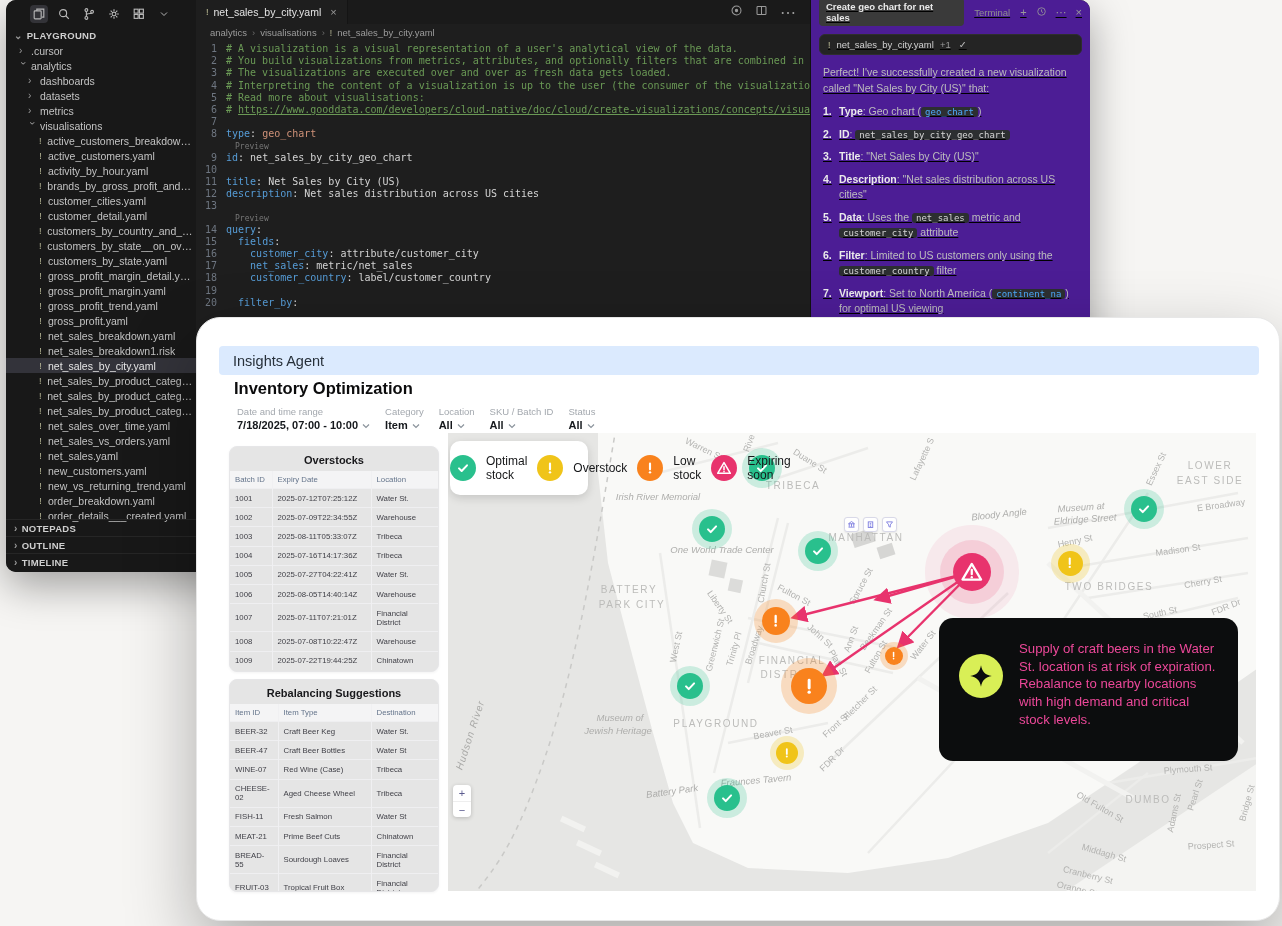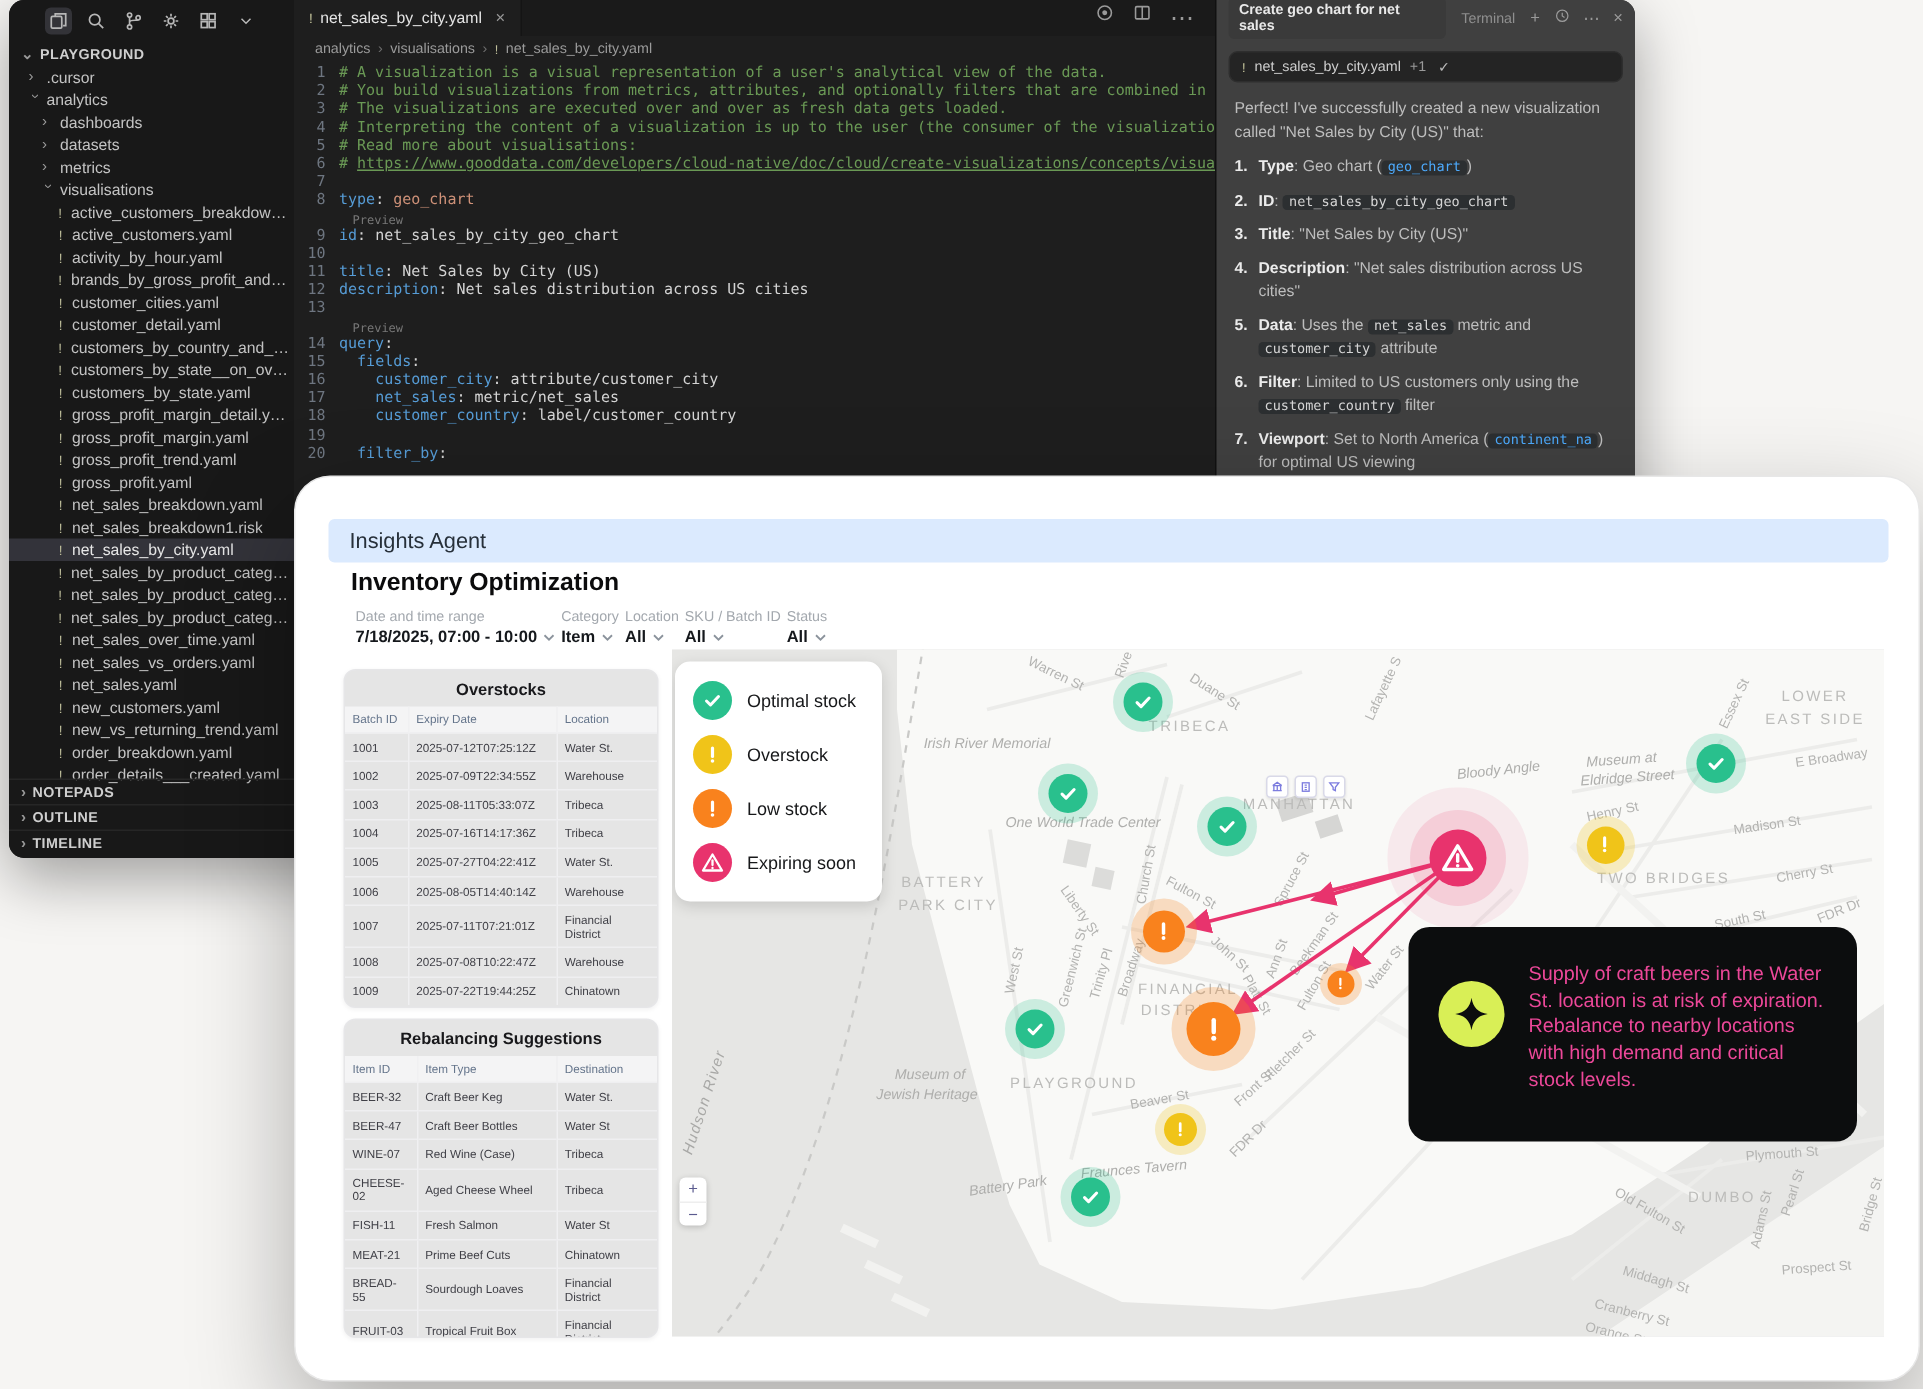--- a/index.html
+++ b/index.html
@@ -42,21 +42,21 @@
   .breadcrumb .sep { color:#6d6d6d; }
   .breadcrumb .bang { color:#bdbd9a; font-size:8.5px; }
   .code { font-family:"DejaVu Sans Mono", monospace; font-size:10px; line-height:12.2px; padding-top:2px; }
   .cline { display:flex; white-space:pre; }
   .cline .gut { width:30px; text-align:right; color:#6e7681; flex:0 0 30px; padding-right:9px; }
   .codelens { color:#777; font-size:8px; padding-left:39px; line-height:11px; }
   .cmt { color:#6a9955; } .key { color:#569cd6; } .val { color:#d4d4d4; }
   .str { color:#ce9178; } .lnk { color:#6a9955; text-decoration:underline; }
 
   
-  .chat { position:absolute; left:804px; top:0; width:280px; height:572px; background:#404040; border-left:1px solid #111; }
+  .chat { position:absolute; left:804px; top:0; width:280px; height:572px; background:#4c1d95; border-left:1px solid #111;text-decoration:underline; }
   .chat-tabbar { display:flex; align-items:center; height:24px; padding:0 8px; gap:10px; }
   .chat-tab-active { background:#3a3a3a; color:#e9e9e9; border-radius:4px; font-size:9.5px; font-weight:bold;
     padding:3px 7px; }
   .chat-tab { color:#8f8f8f; font-size:9.5px; }
   .chat-tab-icons { margin-left:auto; display:flex; align-items:center; gap:9px; color:#9a9a9a; font-size:11px; }
   .chat-tab-icons svg { stroke:#9a9a9a; fill:none; stroke-width:1.2; }
   .bubble { position:relative; margin:6px 8px 0 8px; background:#2d2d2d; border-radius:8px; padding:8px 22px 8px 10px;
     color:#d9d9d9; font-size:10.5px; line-height:1.45; }
   .bubble .redo { position:absolute; right:8px; bottom:8px; color:#8f8f8f; font-size:11px; }
   .filechip { display:flex; align-items:center; gap:6px; margin:10px 8px 0 8px; background:#242424;
@@ -73,21 +73,21 @@
   code.ic { font-family:"DejaVu Sans Mono", monospace; font-size:9px; background:#2c2f31; color:#d5d5d5;
     border-radius:3px; padding:0 4px; }
   code.ic.blue { color:#4daafc; }
 
   
   .app { position:absolute; left:196px; top:317px; width:1084px; height:604px; background:#ffffff;
     border-radius:24px; border:1px solid #e7e7e7; box-shadow:0 28px 70px rgba(0,0,0,.30); overflow:hidden; }
   .banner { position:absolute; left:22px; top:28px; width:1040px; height:29px; background:#dbeafe;
     border-radius:4px; display:flex; align-items:center; padding-left:14px; font-size:14.5px; color:#27303a; }
   .apptitle { position:absolute; left:37px; top:61px; font-size:16.5px; font-weight:bold; color:#0b0b0c; }
-  .filters { position:absolute; left:40px; top:88px; display:flex; gap:4px; }
+  .filters { position:absolute; left:40px; top:88px; display:flex; gap:15px; }
   .filter .flabel { font-size:9.5px; color:#a3a8ae; }
   .filter .fvalue { display:flex; align-items:center; gap:4px; margin-top:2px; font-size:11px; font-weight:bold; color:#15181c; }
 
   .card { position:absolute; background:#e5e5e5; border:1px solid #e6e6e8; border-radius:8px;
     box-shadow:0 1px 3px rgba(0,0,0,.05); overflow:hidden; }
   .card.c1 { left:32px; top:128px; width:210px; height:226px; }
   .card.c2 { left:32px; top:361px; width:210px; height:213px; }
   .cardtitle { text-align:center; font-size:11px; font-weight:bold; color:#18181b; padding:7px 0 5px 0; }
   table.mini { width:100%; border-collapse:collapse; table-layout:fixed; }
   table.mini th { background:#f4f4f5; color:#64748b; font-weight:normal; font-size:7.8px; text-align:left;
@@ -102,21 +102,21 @@
   .map svg.base { position:absolute; left:0; top:0; z-index:0; }
   .maplabel { position:absolute; z-index:1; white-space:nowrap; transform:translate(-50%,-50%); }
   .maplabel.area { color:#bcbcba; font-size:10px; letter-spacing:1.6px; }
   .maplabel.street { color:#b3b3b1; font-size:9px; }
   .maplabel.poi { color:#aeaeac; font-size:9.5px; font-style:italic; }
   .maplabel.water { color:#a8a8a6; font-size:10px; font-style:italic; letter-spacing:1px; }
   svg.arrows { position:absolute; left:0; top:0; z-index:3; }
   .marker { position:absolute; z-index:4; border-radius:50%; display:flex; align-items:center; justify-content:center; }
   .marker svg { width:62%; height:62%; }
   .legend { position:absolute; left:2px; top:8px; z-index:5; width:138px; background:#fff; border-radius:10px;
-    box-shadow:0 3px 10px rgba(0,0,0,.14); padding:13px 12px; display:flex; flex-direction:column; gap:10px; }
+    box-shadow:0 3px 10px rgba(0,0,0,.14); padding:13px 0; display:flex; flex-direction:row; gap:10px; }
   .legitem { display:flex; align-items:center; gap:10px; }
   .legitem .licon { width:26px; height:26px; border-radius:50%; flex:0 0 26px; display:flex; align-items:center; justify-content:center; }
   .legitem .licon svg { width:16px; height:16px; }
   .legitem .llabel { font-size:12px; color:#17181a; font-weight:500; }
   .mapchips { position:absolute; left:396px; top:84px; z-index:2; display:flex; gap:4px; }
   .mapchip { width:15px; height:15px; background:#fff; border:1px solid #d9d9e8; border-radius:3px;
     display:flex; align-items:center; justify-content:center; box-shadow:0 1px 2px rgba(0,0,0,.08); }
   .mapchip svg { stroke:#7d7ddf; fill:none; stroke-width:1.2; }
   .zoomctl { position:absolute; left:5px; top:352px; z-index:5; width:18px; background:#fff; border-radius:4px;
     box-shadow:0 1px 4px rgba(0,0,0,.2); display:flex; flex-direction:column; align-items:center; }

